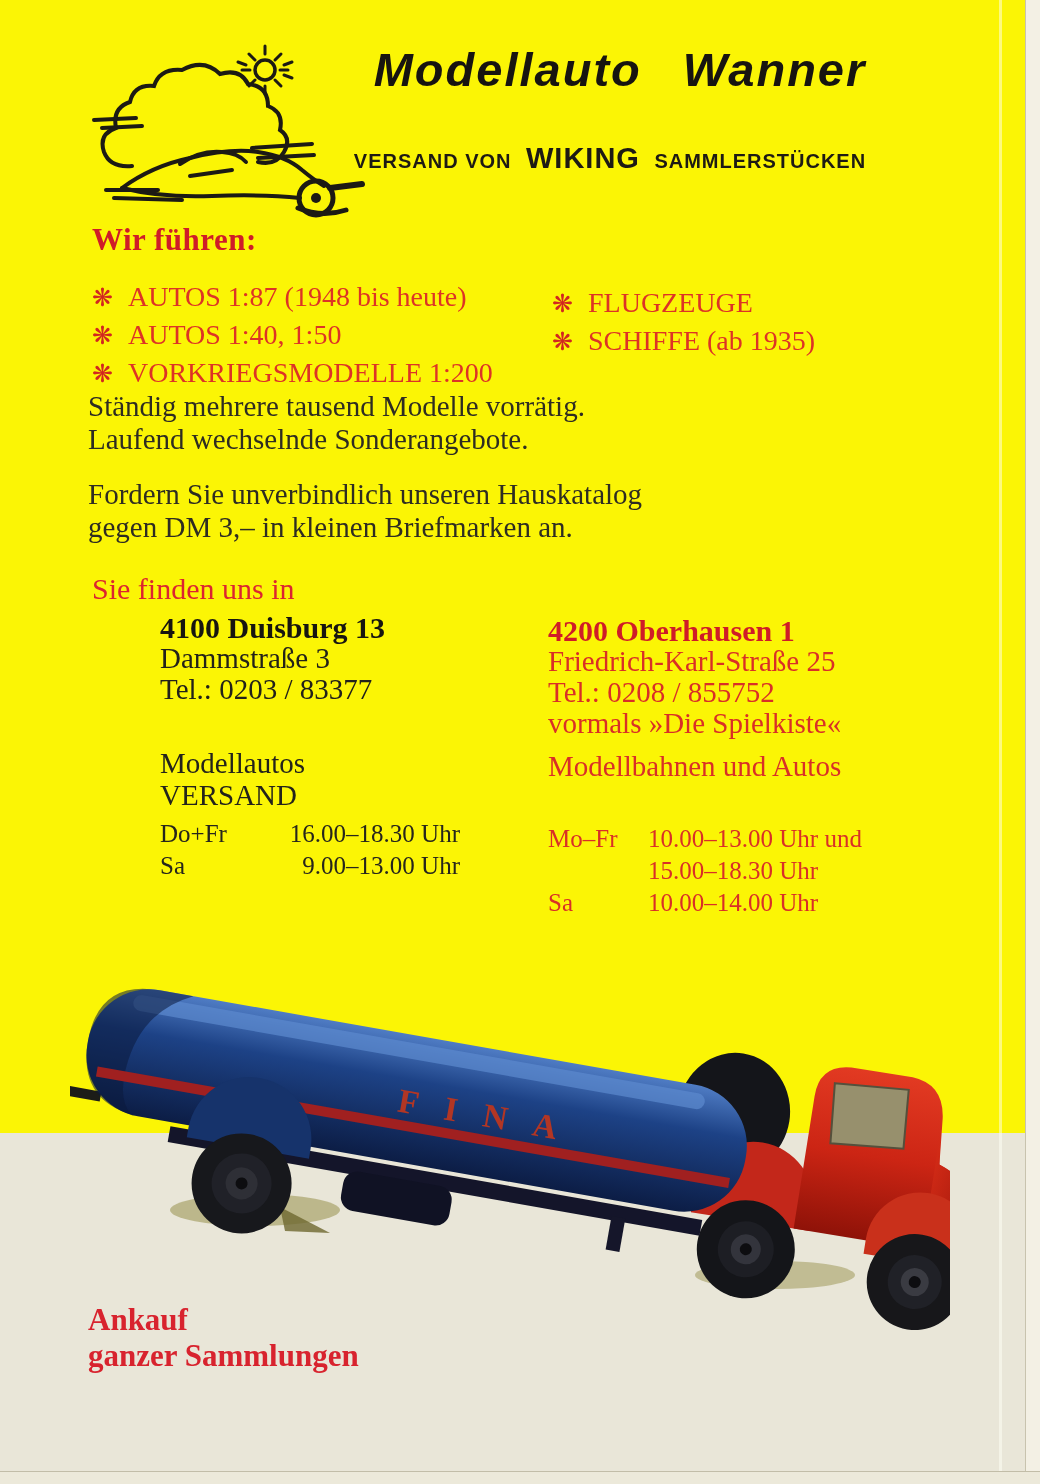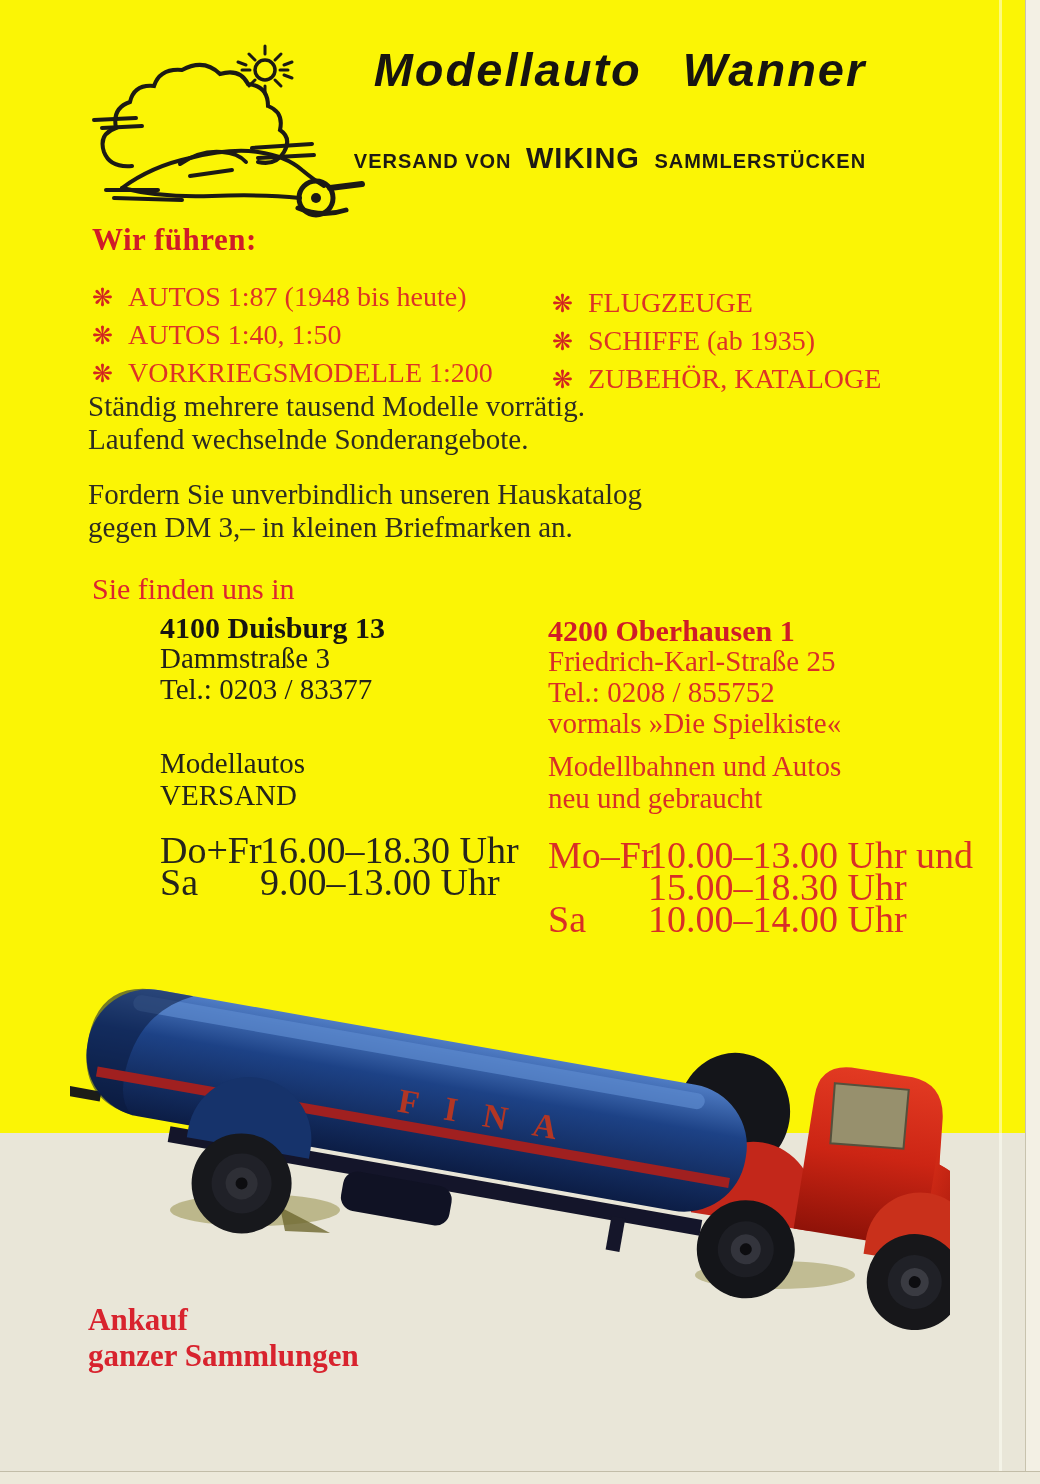--- a/index.html
+++ b/index.html
@@ -54,21 +54,21 @@
   .addr .city{font-weight:bold;font-size:30px;}
   .addr-duisburg{left:160px;top:612px;color:#22211a;}
   .addr-duisburg .city{color:#171510;}
   .addr-oberhausen{left:548px;top:615px;color:#d92f27;}
   .addr-oberhausen .city{color:#cf1c28;}
 
   .shoplabel{font-size:29px;line-height:32px;white-space:nowrap;}
   .label-left{left:160px;top:747px;color:#24231b;}
   .label-right{left:548px;top:750px;color:#d92f27;}
 
-  .hours{font-size:38px;white-space:nowrap;margin-top:16px;}
+  .hours{font-size:25px;white-space:nowrap;}
   .hours .hrow{display:flex;line-height:32px;}
   .hours .days{width:100px;flex:none;}
   .hours-left{left:160px;top:818px;color:#26251c;}
   .hours-left .time{width:200px;text-align:right;}
   .hours-right{left:548px;top:823px;color:#d92f27;}
   .hours-right .time{text-align:left;}
 
   
   .ankauf{
     left:88px;top:1302px;font-size:31px;font-weight:bold;color:#d8232e;line-height:36px;white-space:nowrap;
@@ -143,23 +143,20 @@
     </span>
   </div>
 
   <div class="abs bullet-list list-right">
     <span class="row">
       <span class="bullet">❋</span><span>FLUGZEUGE</span>
     </span>
     <span class="row">
       <span class="bullet">❋</span><span>SCHIFFE (ab 1935)</span>
     </span>
-    <span class="row">
-      <span class="bullet">❋</span><span>ZUBEHÖR, KATALOGE</span>
-    </span>
   </div>
 
   <div class="abs para para-stock">
     <div>Ständig mehrere tausend Modelle vorrätig.</div>
     <div>Laufend wechselnde Sonderangebote.</div>
   </div>
   <div class="abs para para-catalog">
     <div>Fordern Sie unverbindlich unseren Hauskatalog</div>
     <div>gegen DM 3,– in kleinen Briefmarken an.</div>
   </div>
@@ -179,21 +176,20 @@
     <div>vormals »Die Spielkiste«</div>
   </div>
 
   <div class="abs shoplabel label-left">
     <div>Modellautos</div>
     <div>VERSAND</div>
   </div>
 
   <div class="abs shoplabel label-right">
     <div>Modellbahnen und Autos</div>
-    <div>neu und gebraucht</div>
   </div>
 
   <div class="abs hours hours-left">
     <div class="hrow">
       <span class="days">Do+Fr</span>
       <span class="time">16.00–18.30 Uhr</span>
     </div>
     <div class="hrow">
       <span class="days">Sa</span>
       <span class="time">9.00–13.00 Uhr</span>

